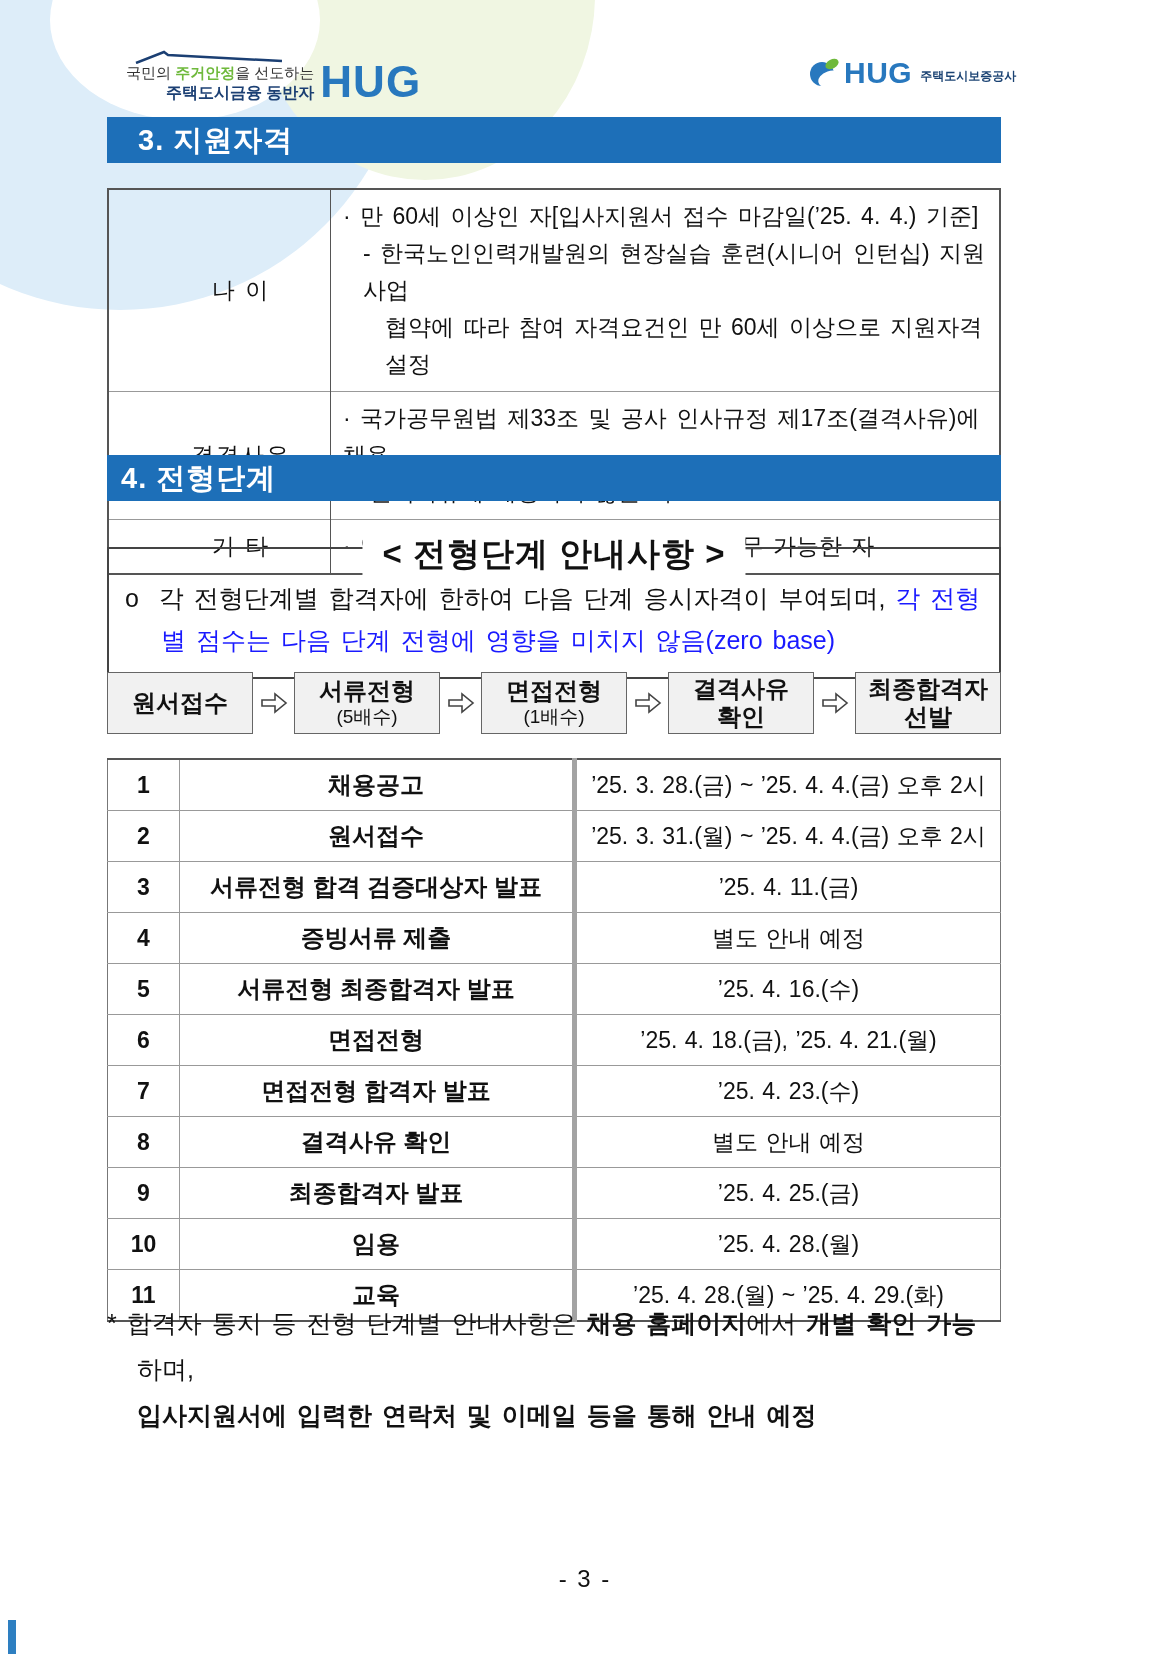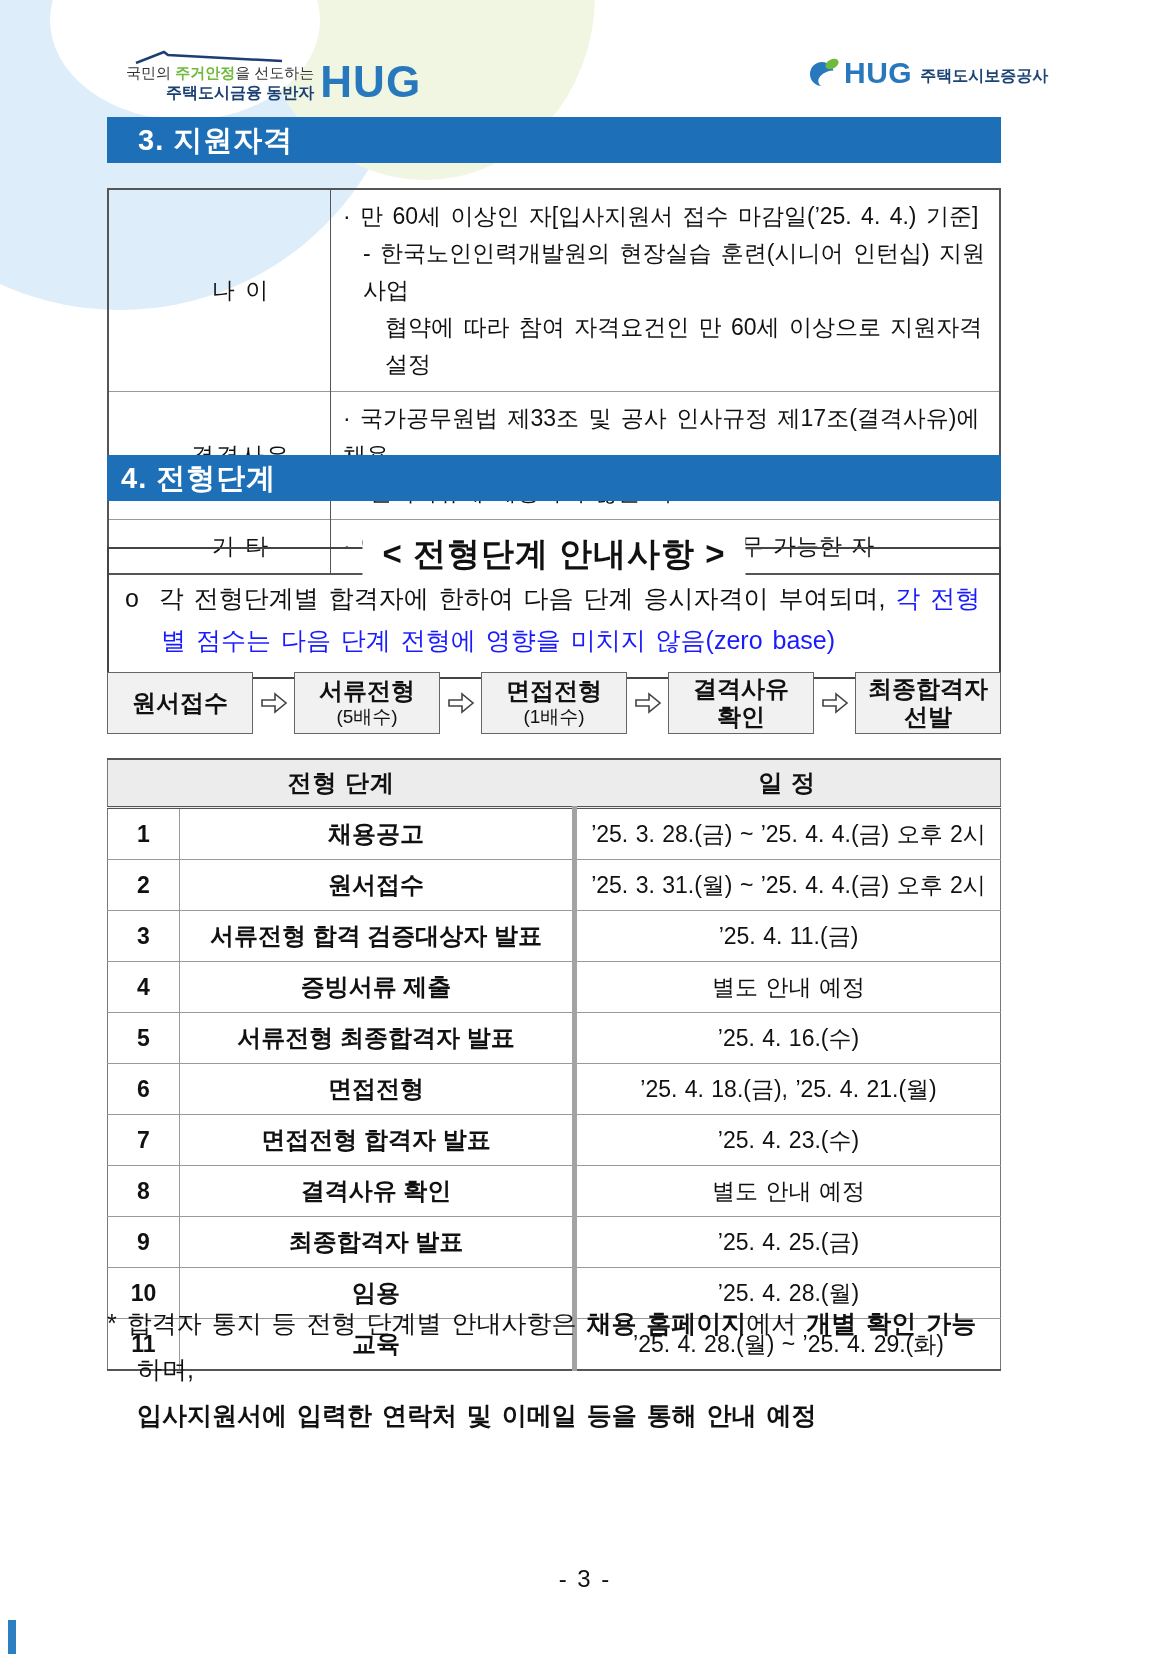--- a/index.html
+++ b/index.html
@@ -17,21 +17,21 @@
   .logo-left{position:absolute;left:117px;top:50px;display:flex;align-items:flex-end;}
   .logo-left .tag{display:flex;flex-direction:column;align-items:flex-end;line-height:1.25;position:relative;padding-top:14px;}
   .logo-left .tag .roof{position:absolute;top:0;right:30px;}
   .tag-l1{font-size:15px;color:#444;margin-left:9px;}
   .tag-l1 .green{color:#6fb93c;font-weight:bold;}
   .tag-l1 .navy{color:#333;}
   .tag-l2{font-size:16px;font-weight:bold;color:#1b3f73;text-align:right;}
   .logo-left .brand-big{font-size:44px;font-weight:bold;color:#2878be;letter-spacing:1px;line-height:0.95;margin-left:6px;}
   .logo-right{position:absolute;left:808px;top:56px;display:flex;align-items:center;}
   .logo-right .brand{font-size:30px;font-weight:bold;color:#2878be;margin-left:2px;letter-spacing:0.5px;}
-  .logo-right .org{font-size:16px;font-weight:bold;color:#1b4373;margin-left:8px;padding-top:6px;}
+  .logo-right .org{font-size:12px;font-weight:bold;color:#1b4373;margin-left:8px;padding-top:6px;}
   
   .sec-bar{position:absolute;left:107px;width:894px;height:46px;background:#1d6fb8;color:#fff;
     font-size:29px;font-weight:bold;line-height:46px;padding-left:14px;box-sizing:border-box;letter-spacing:1px;}
   #sec3-bar{top:117px;padding-left:31px;}
   #sec4-bar{top:455px;}
   
   .tbl-wrap1{position:absolute;left:107px;top:188px;width:894px;}
   table{border-collapse:collapse;width:100%;}
   .tbl1{border:2px solid #555;}
   .tbl1 th{background:#ececec;font-weight:normal;font-size:23px;padding:3px 0;
@@ -174,24 +174,20 @@
     </svg>
   <div class="fbox">
     <div class="t1">최종합격자</div>
     <div class="t2">선발</div>
   </div>
 </div>
 
 <div class="tbl-wrap2">
   <table class="tbl2">
     <tbody>
-        <tr>
-      <th colspan="2">전형 단계</th>
-      <th>일 정</th>
-    </tr>
     <tr>
       <td class="cnum">1</td>
       <td class="cstage">채용공고</td>
       <td class="cdate">’25. 3. 28.(금) ~ ’25. 4. 4.(금) 오후 2시</td>
     </tr>
     <tr>
       <td class="cnum">2</td>
       <td class="cstage">원서접수</td>
       <td class="cdate">’25. 3. 31.(월) ~ ’25. 4. 4.(금) 오후 2시</td>
     </tr>

